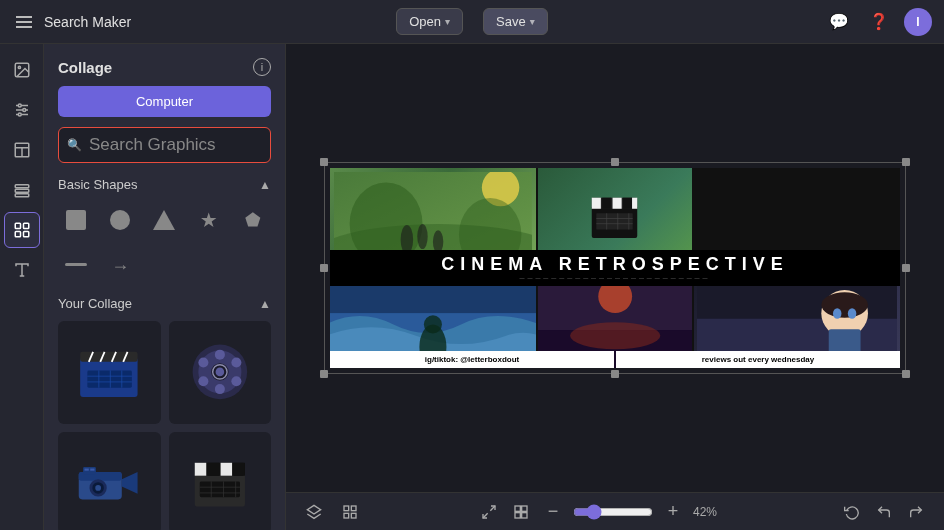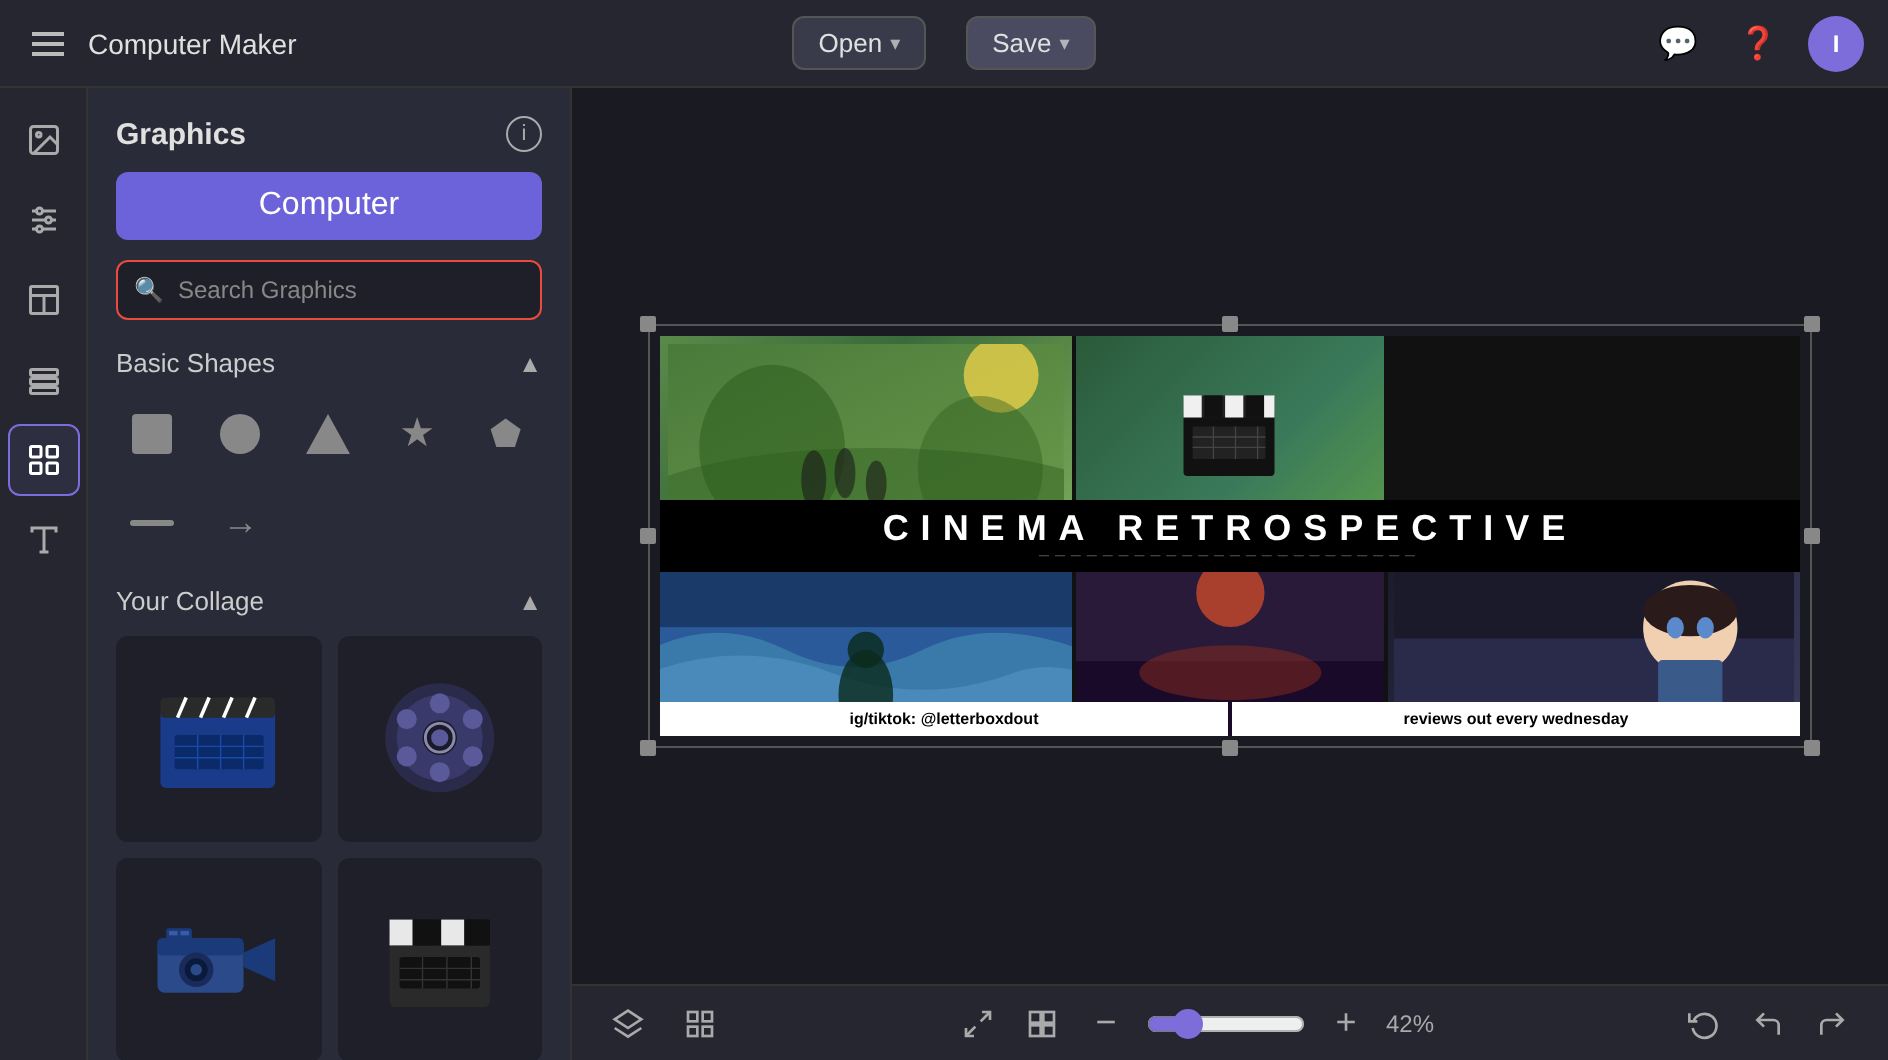--- a/index.html
+++ b/index.html
@@ -174,37 +174,37 @@
       color: #aaa;
       cursor: pointer;
     }
     .computer-btn {
       margin: 0 14px 10px;
       background: #6c63db;
       color: white;
       border: none;
       border-radius: 6px;
       padding: 8px 0;
-      font-size: 16px;
+      font-size: 13px;
       font-weight: 500;
       cursor: pointer;
       text-align: center;
     }
     .search-box {
       margin: 0 14px 14px;
       position: relative;
     }
     .search-box input {
       width: 100%;
       background: #1e1f28;
       border: 1.5px solid #e84c3d;
       border-radius: 6px;
       padding: 7px 10px 7px 30px;
       color: #e0e0e0;
-      font-size: 12px;
+      font-size: 17px;
       outline: none;
     }
     .search-box input::placeholder { color: #888; }
     .search-icon-inside {
       position: absolute;
       left: 9px;
       top: 50%;
       transform: translateY(-50%);
       color: #888;
       font-size: 12px;
@@ -478,21 +478,21 @@
 </head>
 <body>
 
 <div class="topbar">
   <div class="topbar-left">
     <div class="hamburger-btn">
       <span></span>
         <span></span>
         <span></span>
     </div>
-    <span class="topbar-title">Computer Maker</span>
+    <span class="topbar-title">Search Maker</span>
   </div>
   <div class="topbar-center">
     <button class="btn-dropdown">
       <span>Open</span>
       <span class="caret">▾</span>
     </button>
     <button class="btn-dropdown save-btn">
       <span>Save</span>
       <span class="caret">▾</span>
     </button>
@@ -550,21 +550,21 @@
       <svg width="18" height="18" viewBox="0 0 24 24" fill="none" stroke="currentColor" stroke-width="2">
         <polyline points="4,7 4,4 20,4 20,7"></polyline>
         <line x1="9" y1="20" x2="15" y2="20"></line>
         <line x1="12" y1="4" x2="12" y2="20"></line>
       </svg>
     </div>
   </div>
 
   <div class="panel">
     <div class="panel-header">
-      <span class="panel-title">Graphics</span>
+      <span class="panel-title">Collage</span>
       <div class="info-icon">i</div>
     </div>
     <button class="computer-btn">Computer</button>
     <div class="search-box">
       <span class="search-icon-inside">🔍</span>
       <input type="text" placeholder="Search Graphics" style="">
     </div>
 
     <div class="section">
       <div class="section-header">

